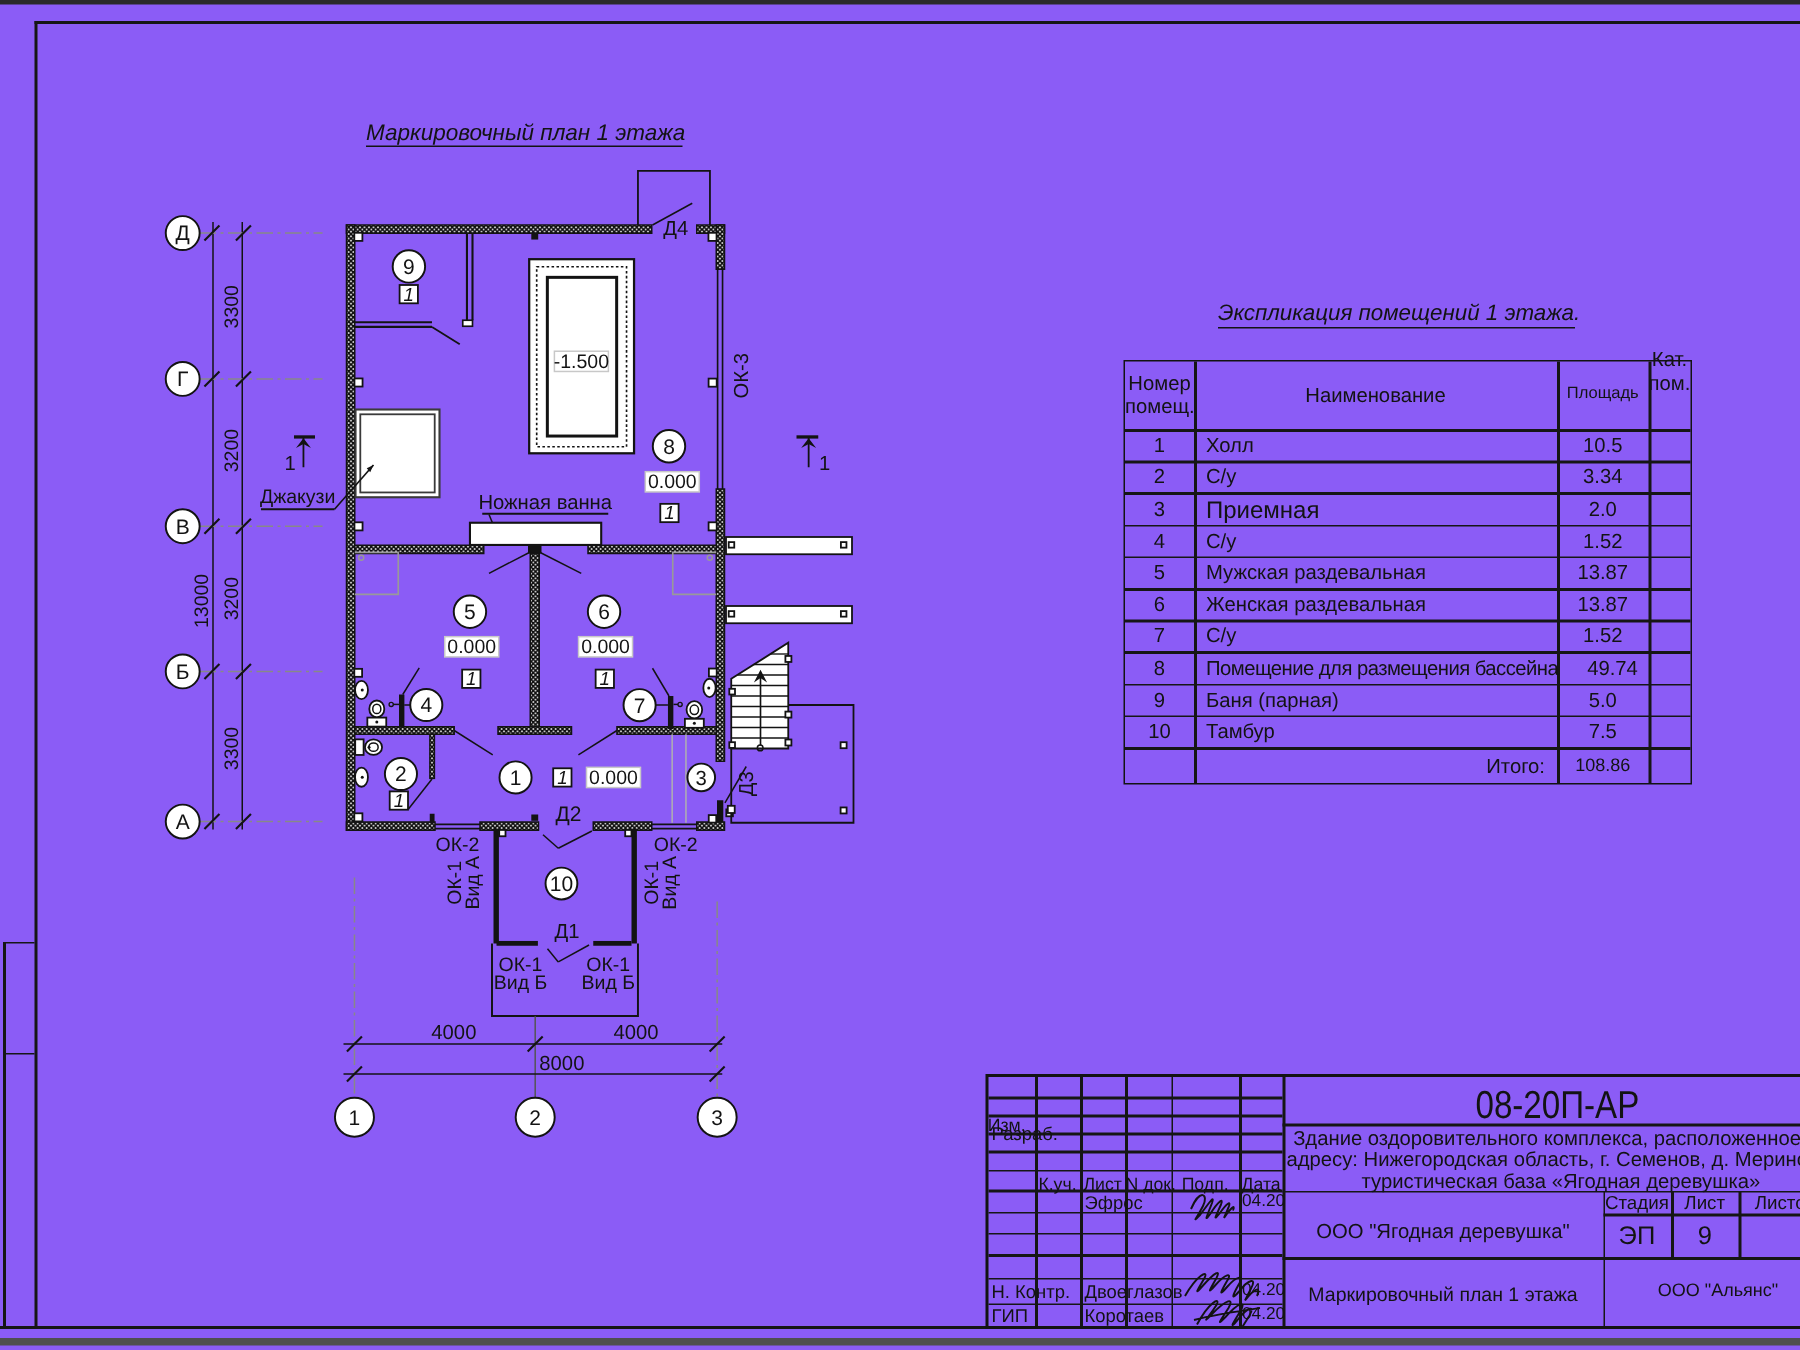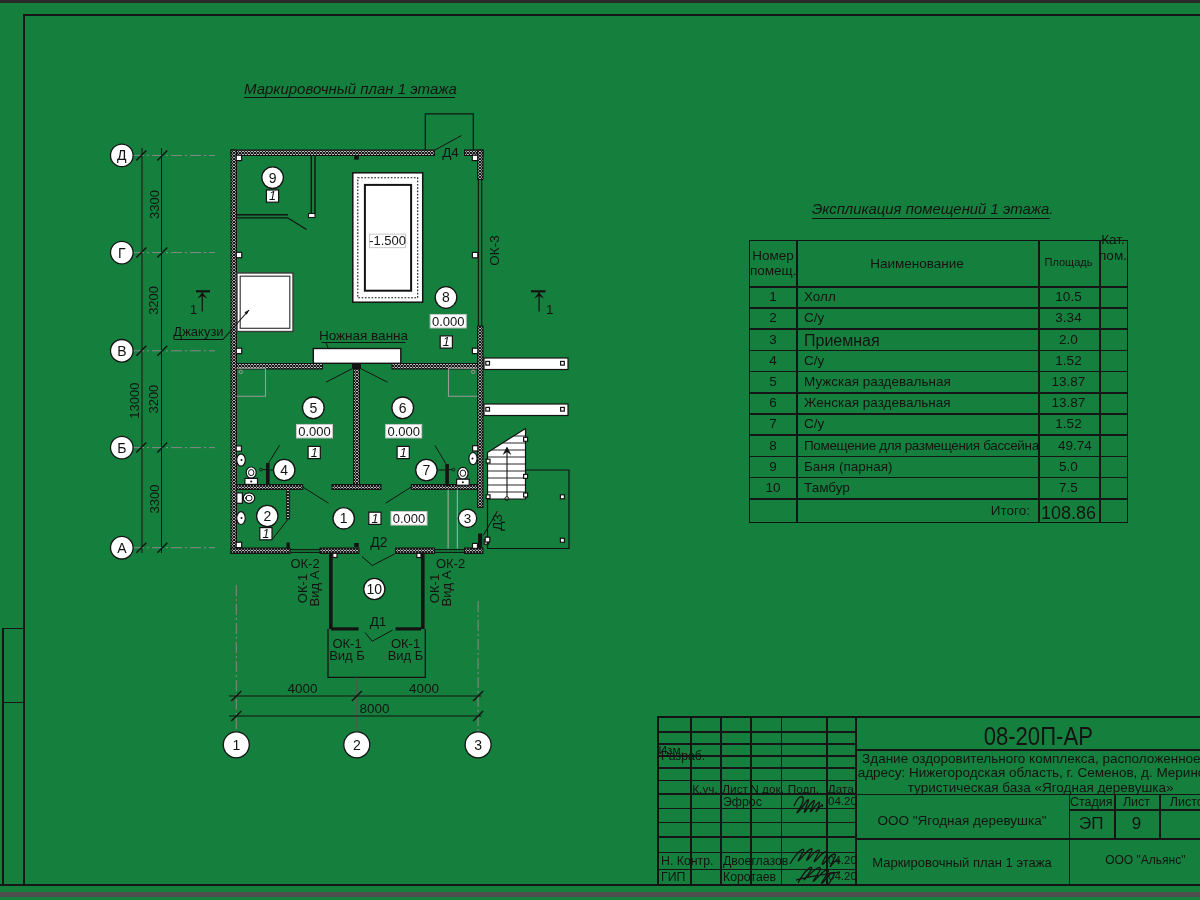--- a/index.html
+++ b/index.html
@@ -1,16 +1,16 @@
 <!DOCTYPE html>
 <html><head>
 <meta charset="utf-8">
 <style>
 html,body{margin:0;padding:0;background:#fff;}
-#page{position:relative;width:1200px;height:900px;background:#15803d;overflow:hidden;font-family:"Liberation Sans",sans-serif;color:#111;}
+#page{position:relative;width:1200px;height:900px;background:#8b5cf6;overflow:hidden;font-family:"Liberation Sans",sans-serif;color:#111;}
 .abs{position:absolute;}
 .ln{position:absolute;background:#161616;}
 .txt{position:absolute;font-family:"Liberation Sans",sans-serif;color:#131313;white-space:nowrap;}
 .ctr{text-align:center;}
 svg text{font-family:"Liberation Sans",sans-serif;fill:#131313;}
 </style>
 </head>
 <body>
 <div id="page">
 
@@ -514,21 +514,21 @@
 
 <div class="txt ctr" style="left:750.0px;top:458.8px;width:46.0px;font-size:13.5px;">9</div>
 <div class="txt" style="left:804.0px;top:458.8px;font-size:13.5px;">Баня (парная)</div>
 <div class="txt ctr" style="left:1038.0px;top:458.8px;width:61.0px;font-size:13.5px;">5.0</div>
 
 <div class="txt ctr" style="left:750.0px;top:479.99999999999994px;width:46.0px;font-size:13.5px;">10</div>
 <div class="txt" style="left:804.0px;top:479.99999999999994px;font-size:13.5px;">Тамбур</div>
 <div class="txt ctr" style="left:1038.0px;top:479.99999999999994px;width:61.0px;font-size:13.5px;">7.5</div>
 
 <div class="txt" style="left:968.0px;top:502.5px;width:62px;text-align:right;font-size:13.5px;">Итого:</div>
-<div class="txt ctr" style="left:1038.0px;top:502.5px;width:61.0px;font-size:18px;">108.86</div>
+<div class="txt ctr" style="left:1038.0px;top:502.5px;width:61.0px;font-size:12px;">108.86</div>
 
 <div class="abs" style="left:656.5px;top:716.0px;width:563.5px;height:166.20000000000005px;border:2.2px solid #131313;"></div>
 
 <div class="ln" style="left:690.0px;top:718.0px;width:1.6px;height:166.20000000000005px;"></div>
 <div class="ln" style="left:720.0px;top:718.0px;width:1.6px;height:166.20000000000005px;"></div>
 <div class="ln" style="left:750.3px;top:718.0px;width:1.6px;height:166.20000000000005px;"></div>
 <div class="ln" style="left:780.7px;top:718.0px;width:1.6px;height:166.20000000000005px;"></div>
 <div class="ln" style="left:826.2px;top:718.0px;width:1.6px;height:166.20000000000005px;"></div>
 
 <div class="ln" style="left:855.3px;top:718.0px;width:2.2px;height:166.20000000000005px;"></div>

